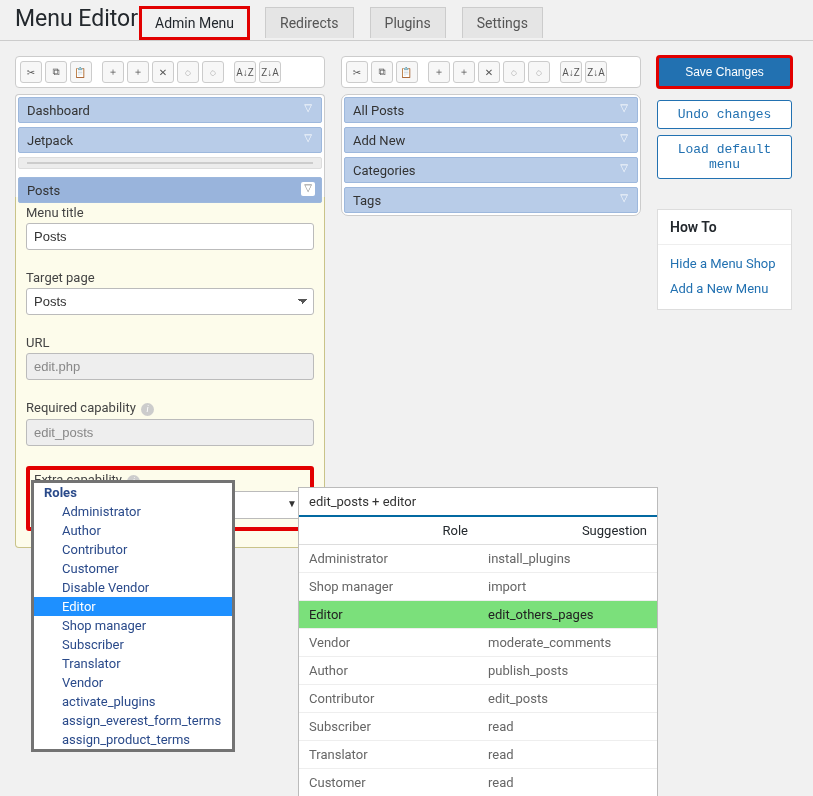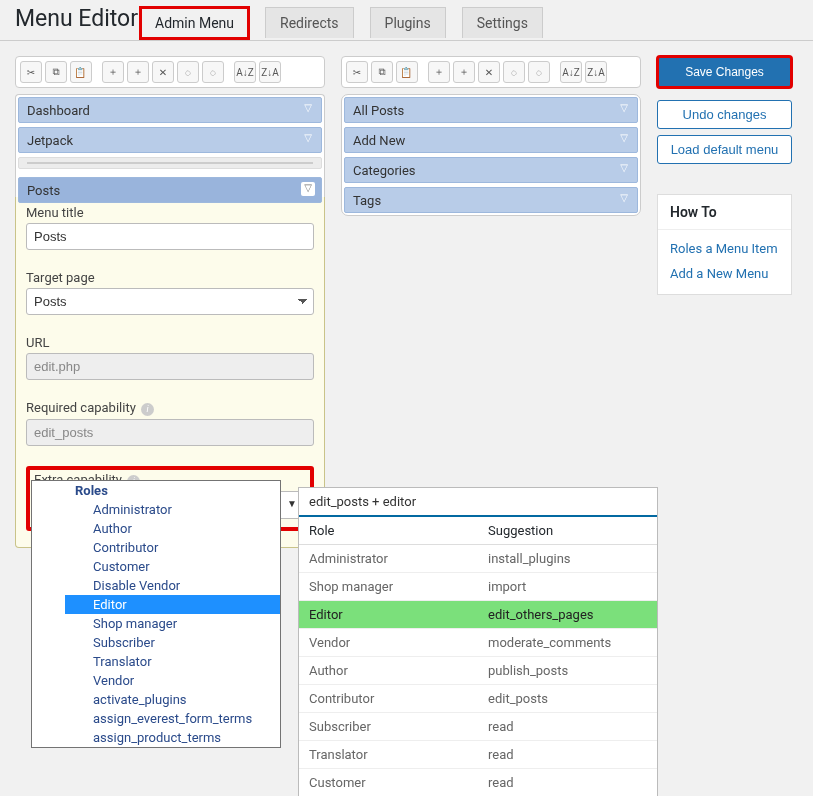--- a/index.html
+++ b/index.html
@@ -32,36 +32,36 @@
   .field-label { font-size: 13px; color: #444; margin-bottom: 3px; display: block; }
   .field input, .field select { width: 100%; padding: 5px 7px; border: 1px solid #bbb; border-radius: 3px; font-size: 13px; background: #fff; color: #333; }
   .field input[readonly] { background: #eee; color: #888; }
   .field select { appearance: none; -webkit-appearance: none; background-image: linear-gradient(45deg, transparent 50%, #555 50%), linear-gradient(135deg, #555 50%, transparent 50%); background-position: right 10px center, right 5px center; background-size: 5px 5px; background-repeat: no-repeat; padding-right: 24px; }
   .info-icon { display: inline-block; width: 13px; height: 13px; border-radius: 50%; background: #ccc; color: #fff; font-size: 9px; text-align: center; line-height: 13px; font-style: italic; margin-left: 2px; }
 
   .hl-box { border: 4px solid #e20000; border-radius: 3px; padding: 4px 4px 8px 4px; margin-bottom: 6px; }
   .extra-select { width: 100%; padding: 5px 7px; border: 1px solid #bbb; border-radius: 3px; background: #fff; height: 28px; position: relative; }
   .extra-select::after { content: "▼"; position: absolute; right: 8px; top: 6px; font-size: 10px; color: #333; }
 
-  .dropdown { position: absolute; left: 31px; top: 480px; width: 250px; max-height: 310px; border: 1px solid #737373; background: #fff; overflow-y: scroll; z-index: 50; padding-left: 33px; }
+  .dropdown { position: absolute; left: 31px; top: 480px; width: 204px; max-height: 310px; border: 3px solid #737373; background: #fff; overflow-y: scroll; z-index: 50; }
   .dd-group { padding: 2px 6px 2px 10px; font-weight: 700; color: #2a4a8a; font-size: 13px; }
   .dd-item { padding: 2px 6px 2px 28px; color: #2a4a8a; font-size: 13px; cursor: pointer; }
   .dd-item.sel { background: #1e90ff; color: #fff; }
 
   .suggest { position: absolute; left: 298px; top: 487px; width: 360px; border: 1px solid #bbb; background: #fff; z-index: 40; }
   .sug-head { padding: 6px 10px; font-size: 13px; color: #333; border-bottom: 2px solid #0369a1; }
   .sug-cols { display: flex; border-bottom: 1px solid #ddd; }
-  .sug-cols div { flex: 1; padding: 6px 10px; font-size: 13px; }
+  .sug-cols div { flex: 1; padding: 6px 10px; font-size: 13px; text-align: right; }
   .sug-row { display: flex; border-bottom: 1px solid #eee; }
   .sug-row div { flex: 1; padding: 6px 10px; font-size: 13px; color: #666; }
   .sug-row.hl { background: #7be07b; }
   .sug-row.hl div { color: #222; }
 
   .save-btn { width: 100%; padding: 8px 10px; background: #2271b1; color: #fff; border: 1px solid #135e96; border-radius: 3px; font-size: 12px; cursor: pointer; margin-bottom: 12px; }
-  .sec-btn { width: 100%; padding: 6px 8px; background: #fff; color: #2271b1; border: 1px solid #2271b1; border-radius: 3px; font-size: 13px; cursor: pointer; margin-bottom: 6px; }
+  .sec-btn { width: 100%; padding: 6px 8px; background: #fff; color: #2271b1; border: 1px solid #2271b1; border-radius: 3px; font-size: 13px; cursor: pointer; margin-bottom: 6px; font-family: Liberation Mono, monospace; }
   .howto-box { border: 1px solid #ddd; background: #fff; margin-top: 24px; padding-bottom: 8px; }
   .howto-box h2 { font-size: 14px; font-weight: 600; padding: 9px 12px; border-bottom: 1px solid #eee; }
   .howto-box a { display: block; padding: 5px 12px; color: #2271b1; text-decoration: none; font-size: 13px; }
   .howto-box a:first-of-type { margin-top: 6px; }
 </style>
 </head>
 <body>
 
 <div class="header">
   <h1>Menu Editor</h1>
@@ -149,21 +149,21 @@
       <div class="menu-item" style="margin-bottom:0;"><span>Tags</span><span class="chev">▽</span></div>
     </div>
   </div>
 
   <div class="col right">
     <button class="save-btn hl-red">Save Changes</button>
     <button class="sec-btn">Undo changes</button>
     <button class="sec-btn">Load default menu</button>
     <div class="howto-box">
       <h2>How To</h2>
-      <a href="#">Roles a Menu Item</a>
+      <a href="#">Hide a Menu Shop</a>
       <a href="#">Add a New Menu</a>
     </div>
   </div>
 
 </div>
 
 <div class="dropdown" id="dd">
     <div class="dd-group">Roles</div>
     <div class="dd-item">Administrator</div>
     <div class="dd-item">Author</div>

